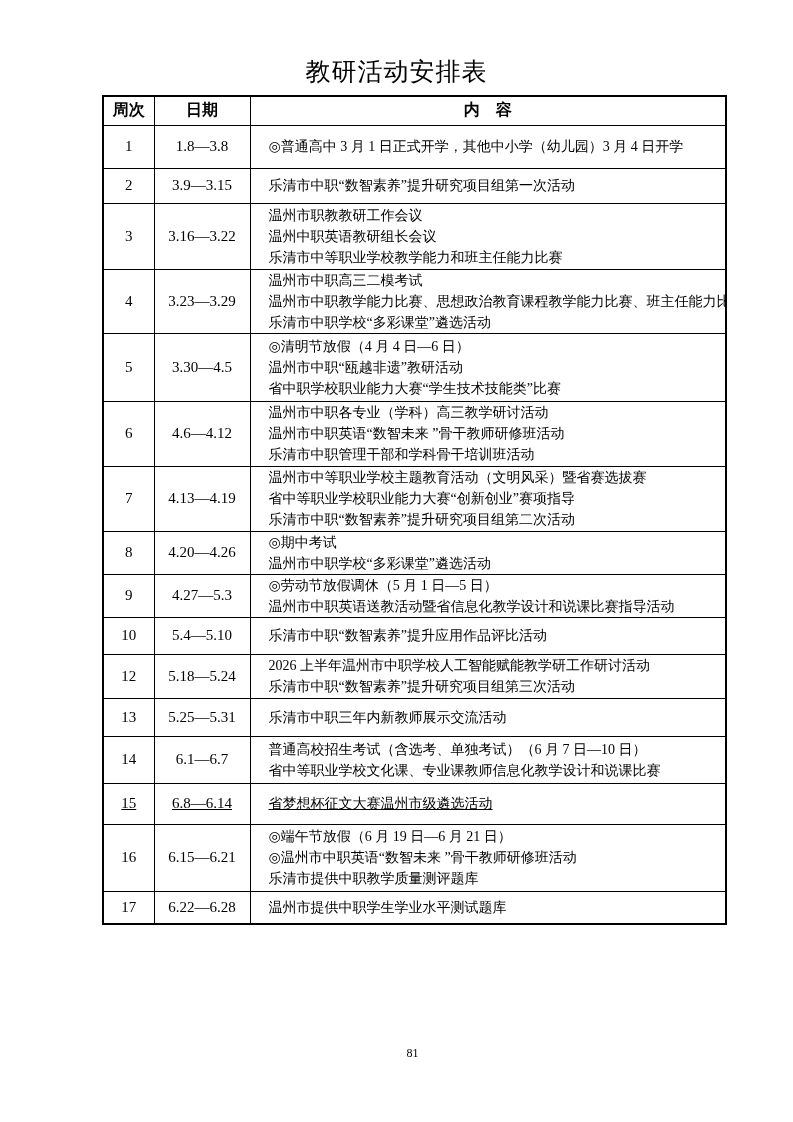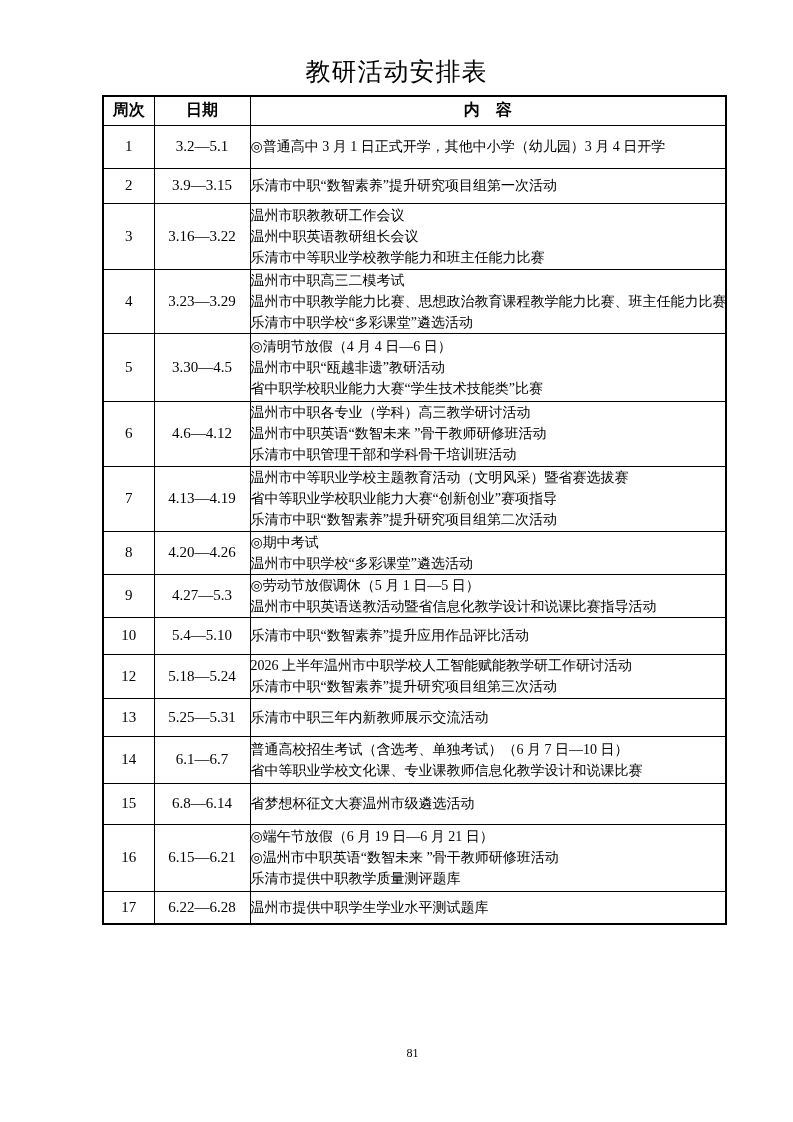--- a/index.html
+++ b/index.html
@@ -55,21 +55,21 @@
   }
   td.week-cell, td.date-cell {
     text-align: center;
     font-size: 15px;
     padding: 0;
     white-space: nowrap;
   }
   td.content-cell {
     font-size: 14px;
     line-height: 21px;
-    padding: 0 0;
+    padding: 0 18px;
     text-align: left;
   }
   td.content-cell .line {
     white-space: nowrap;
   }
   .page-number {
     position: absolute;
     top: 1046px;
     left: 16px;
     width: 100%;
@@ -93,21 +93,21 @@
     <thead>
       <tr>
         <th>周次</th>
         <th>日期</th>
         <th>内　容</th>
       </tr>
     </thead>
     <tbody id="schedule-body">
         <tr style="height: 43px;">
           <td class="week-cell">1</td>
-          <td class="date-cell">3.2—5.1</td>
+          <td class="date-cell">1.8—3.8</td>
           <td class="content-cell">
             <div class="line">◎普通高中 3 月 1 日正式开学，其他中小学（幼儿园）3 月 4 日开学</div>
           </td>
         </tr>
         <tr style="height: 35px;">
           <td class="week-cell">2</td>
           <td class="date-cell">3.9—3.15</td>
           <td class="content-cell">
             <div class="line">乐清市中职“数智素养”提升研究项目组第一次活动</div>
           </td>
@@ -196,21 +196,21 @@
           </td>
         </tr>
         <tr style="height: 47px;">
           <td class="week-cell">14</td>
           <td class="date-cell">6.1—6.7</td>
           <td class="content-cell">
             <div class="line">普通高校招生考试（含选考、单独考试）（6 月 7 日—10 日）</div>
             <div class="line">省中等职业学校文化课、专业课教师信息化教学设计和说课比赛</div>
           </td>
         </tr>
-        <tr style="height: 41px;">
+        <tr style="height: 41px; text-decoration: underline;">
           <td class="week-cell">15</td>
           <td class="date-cell">6.8—6.14</td>
           <td class="content-cell">
             <div class="line">省梦想杯征文大赛温州市级遴选活动</div>
           </td>
         </tr>
         <tr style="height: 67px;">
           <td class="week-cell">16</td>
           <td class="date-cell">6.15—6.21</td>
           <td class="content-cell">

